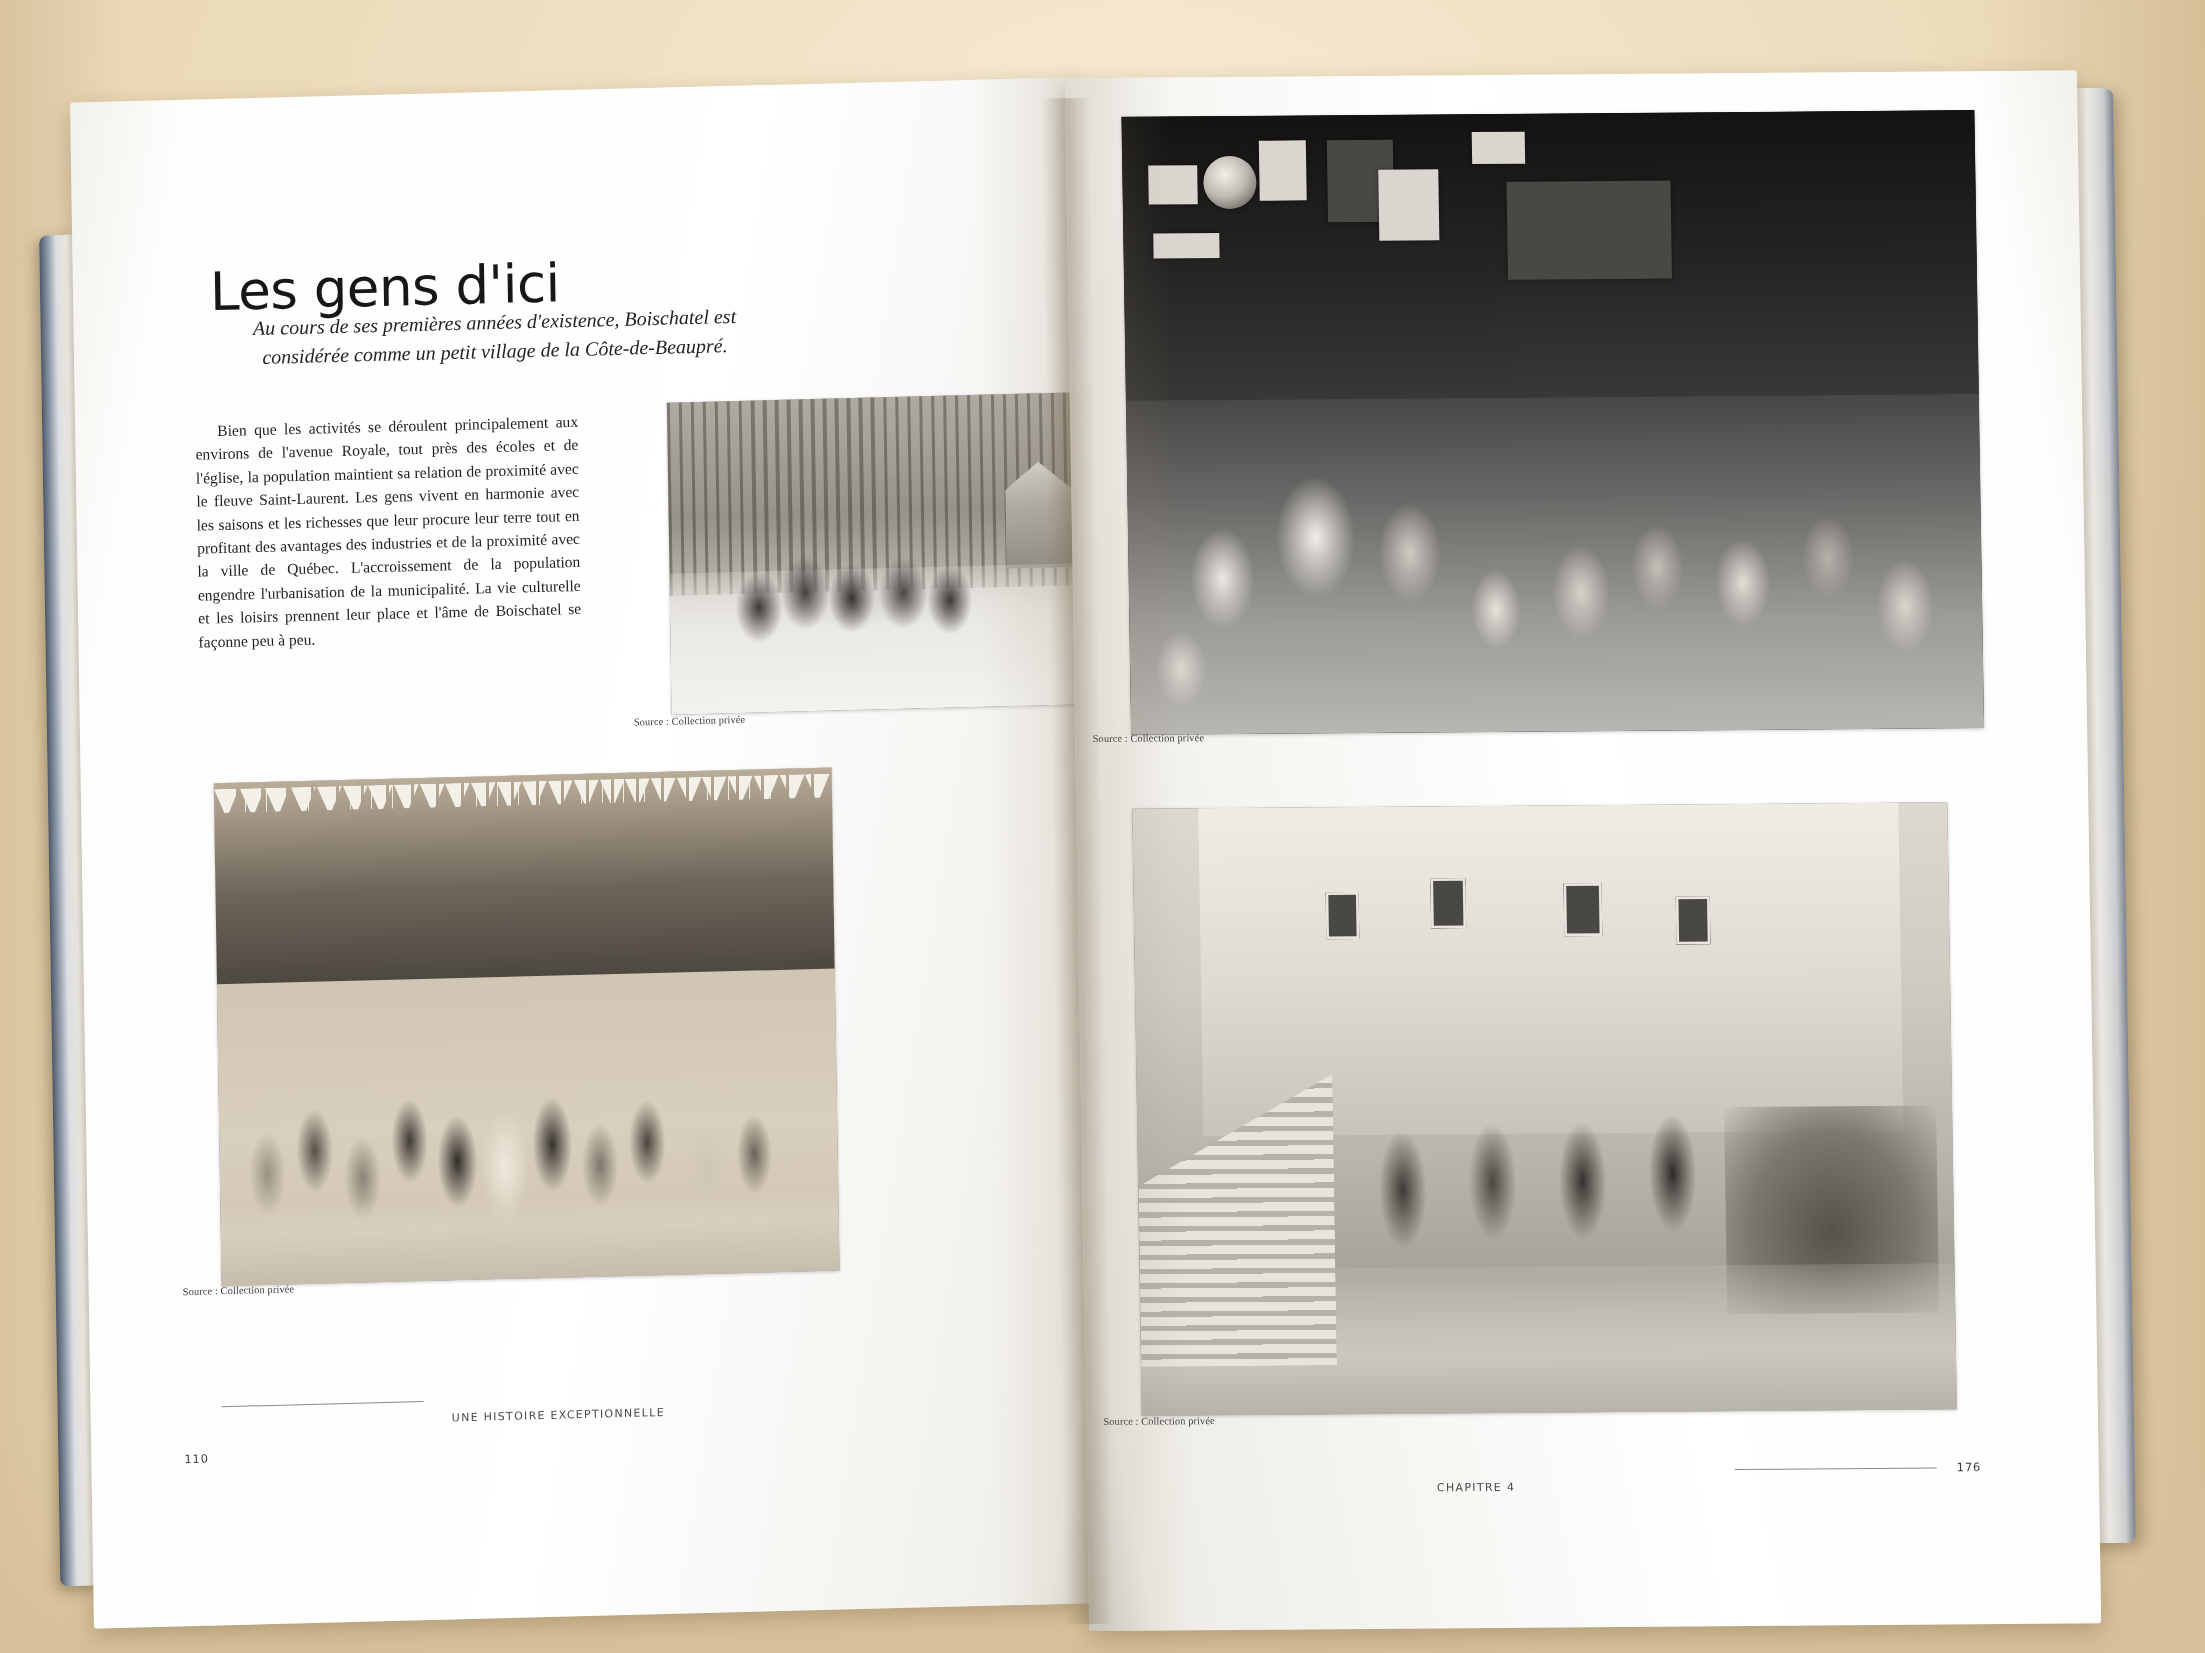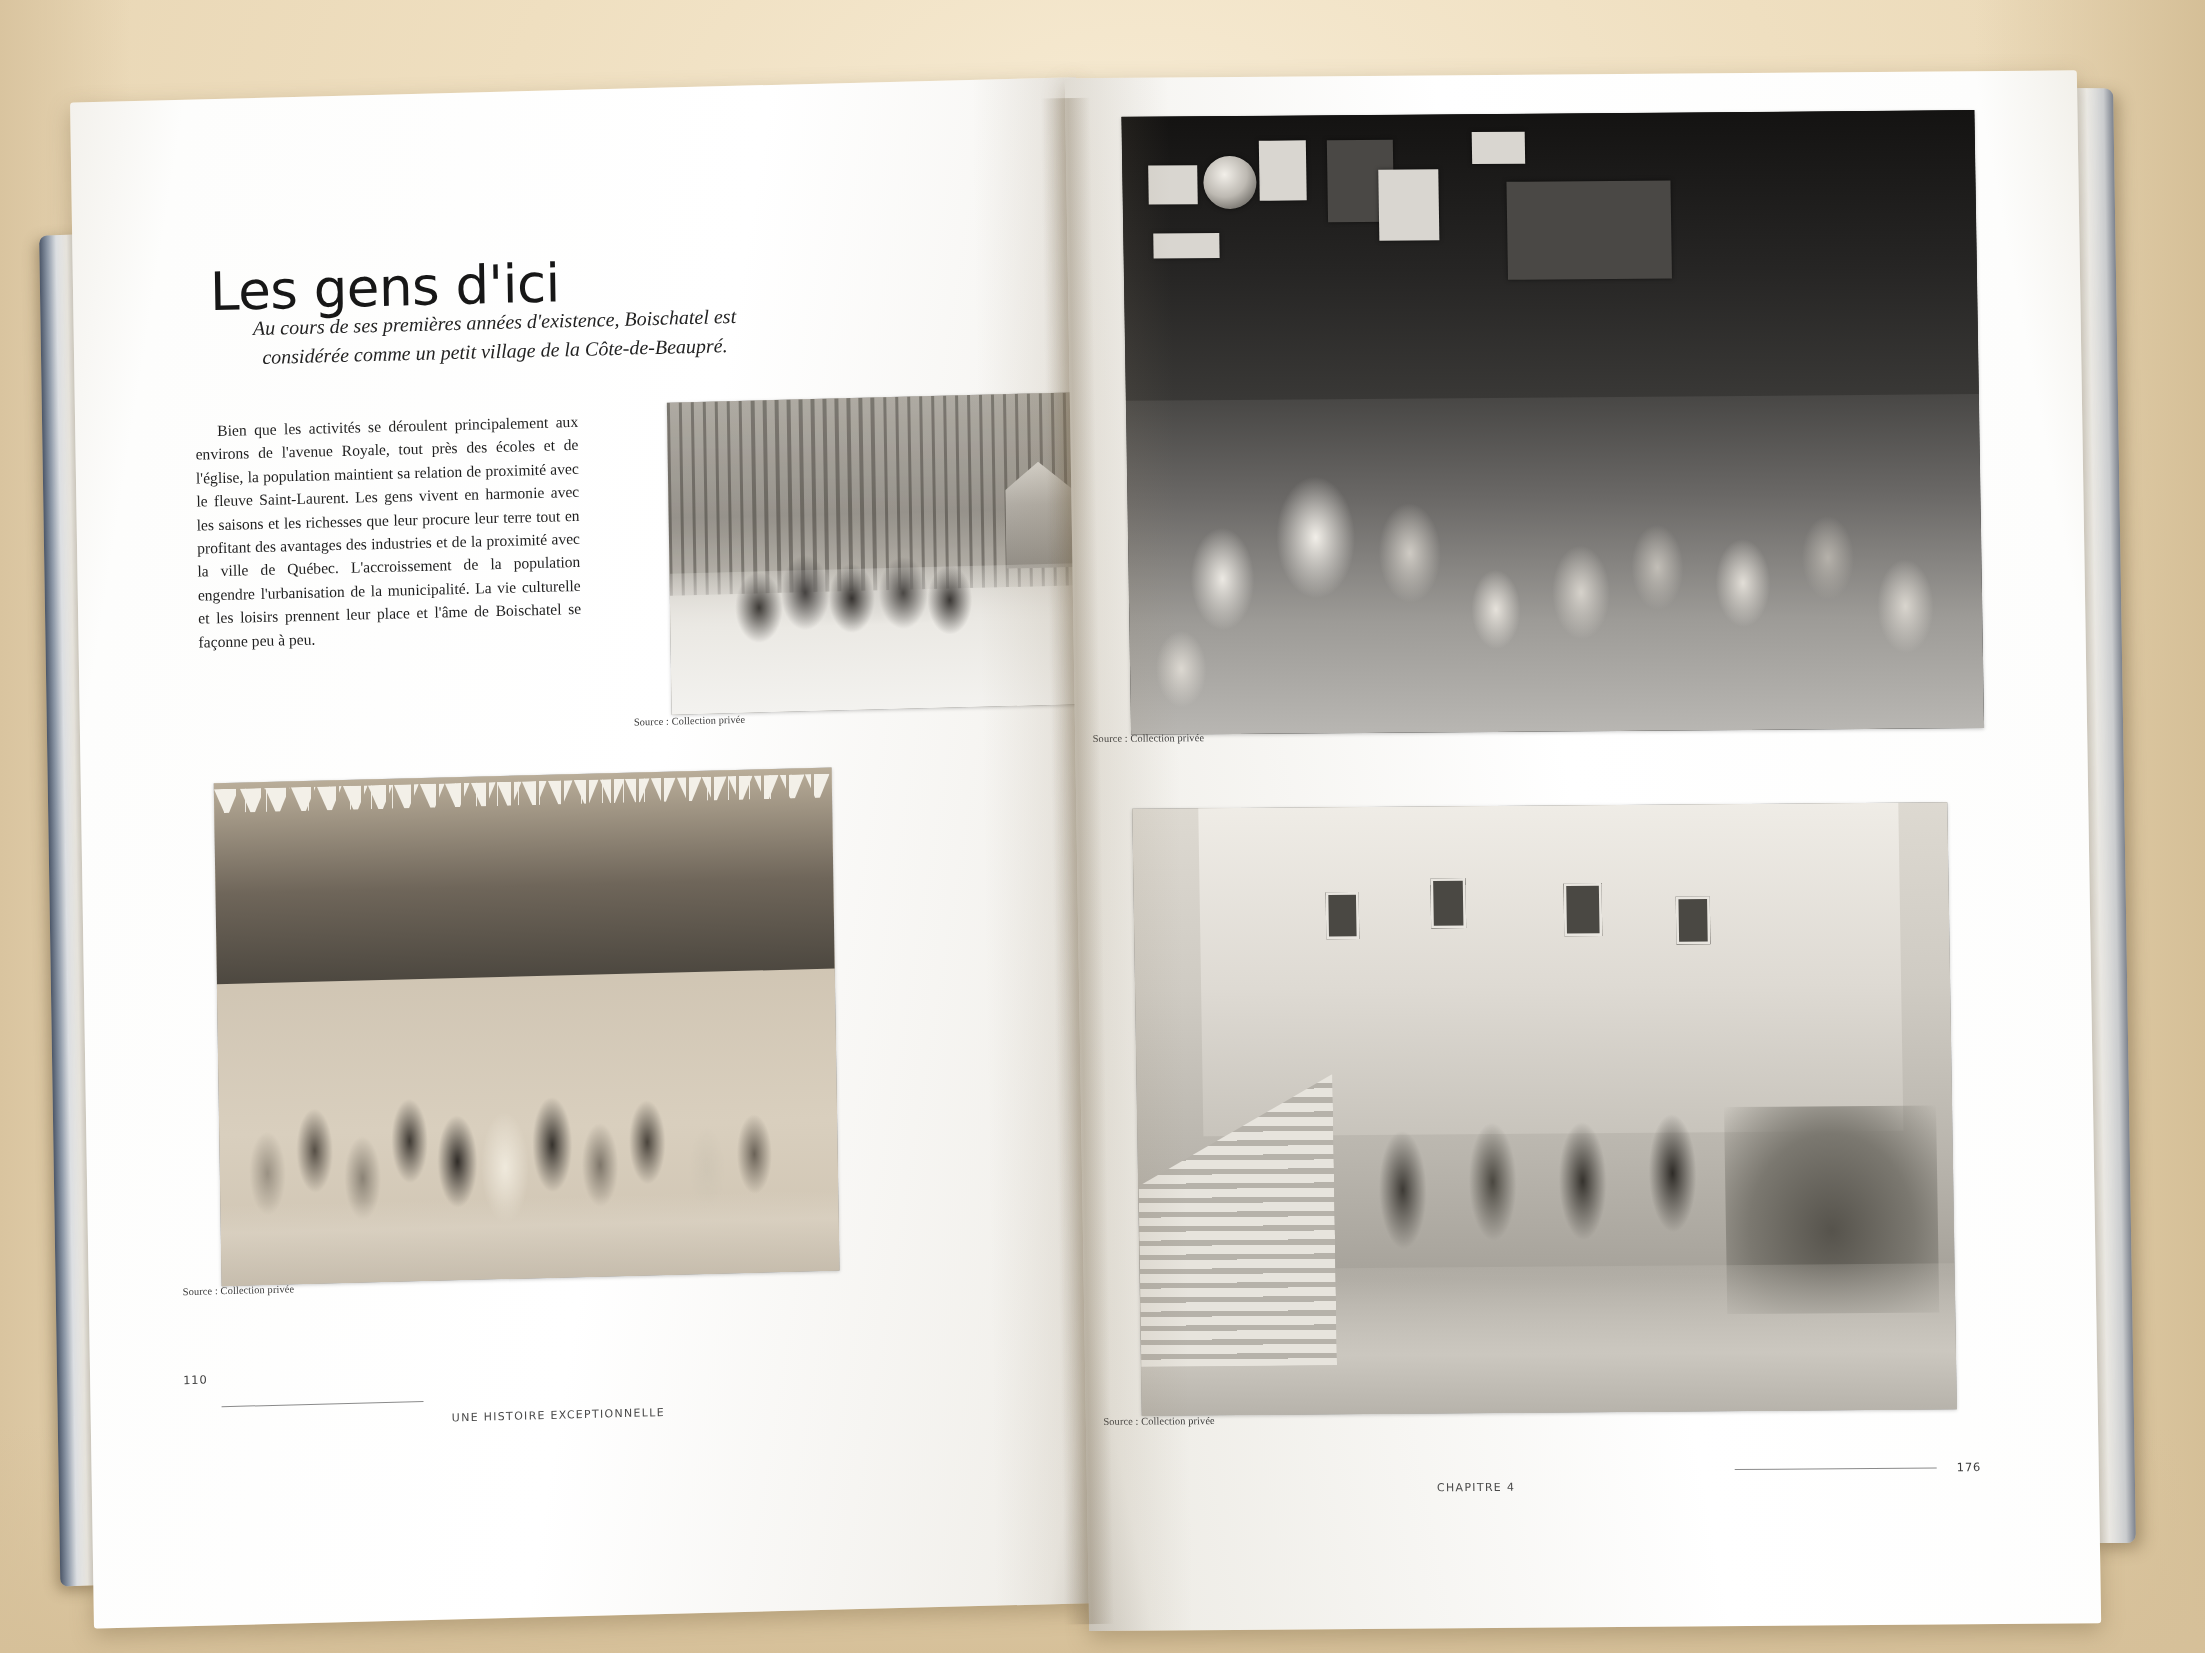--- a/index.html
+++ b/index.html
@@ -438,21 +438,21 @@
                   <i style="left: 566px;"></i>
                   <i style="left: 591px;"></i>
                 </div>
             </div>
             <div class="crowd"></div>
             <div class="railing"></div>
           </div>
         </figure>
         <div class="caption" id="cap-wedding">Source : Collection privée</div>
 
-        <div class="folio" style="left:93px; top:1273px;">110</div>
+        <div class="folio" style="left:93px; top:1352px;">110</div>
         <div class="rule" style="left:131px; top:1307px; width:202px;"></div>
         <div class="footer" style="left:361px; top:1318px;">UNE HISTOIRE EXCEPTIONNELLE</div>
 
         <div class="curve-left"></div>
       </div>
     </div>
 
     <div class="page page-right">
       <div class="page-inner">
 

